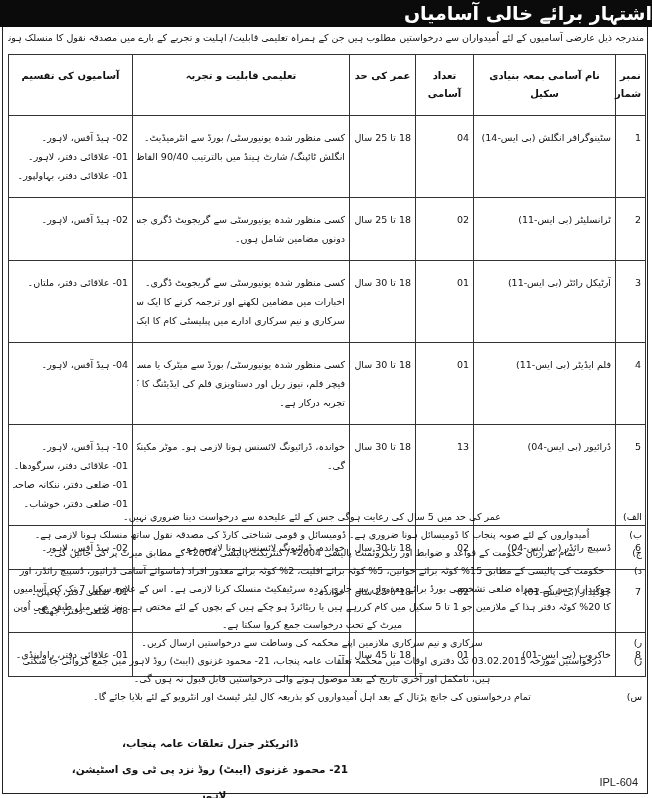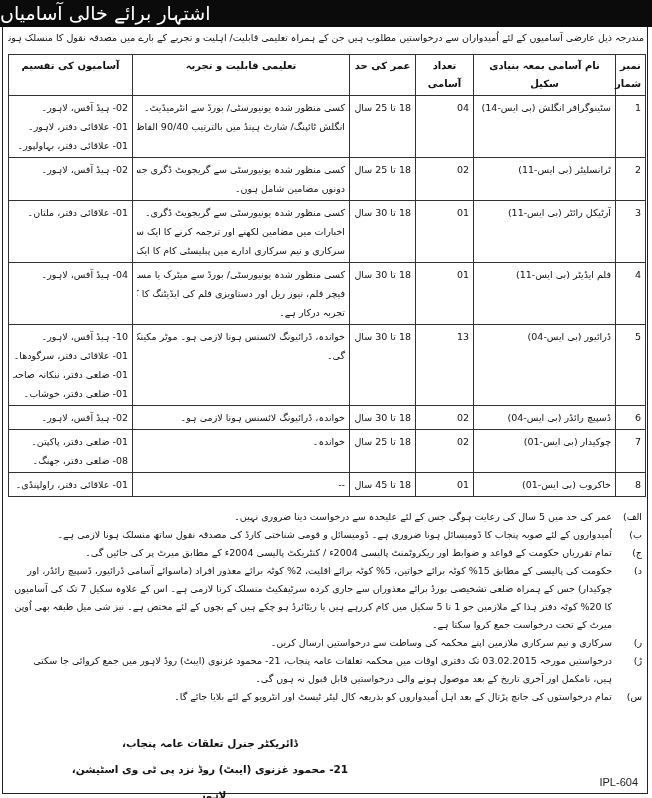--- a/index.html
+++ b/index.html
@@ -1,40 +1,40 @@
 <!DOCTYPE html>
 <html><head>
 <meta charset="utf-8">
 <style>
   html, body { margin:0; padding:0; background:#fff; }
   body { width:652px; height:798px; position:relative; overflow:hidden;
          font-family:"DejaVu Sans", sans-serif; color:#111; }
   .page { position:absolute; left:0; top:0; width:652px; height:798px; }
   .banner { position:absolute; left:0; top:0; width:652px; height:27px; background:#0b0b0b;
-            color:#fff; text-align:left; font-size:19px; font-weight:normal; line-height:27px;
+            color:#fff; text-align:right; font-size:19px; font-weight:bold; line-height:27px;
             direction:rtl; letter-spacing:2px; }
   .frame { position:absolute; left:2px; top:27px; width:646px; height:767px;
            border:1.5px solid #222; border-top:none; box-sizing:border-box; }
   .intro { position:absolute; right:8px; top:31px; width:636px; direction:rtl; text-align:right;
            font-size:9.5px; line-height:14px; white-space:nowrap; overflow:hidden; }
   table.jobs { position:absolute; left:8px; top:54px; width:637px; border-collapse:collapse;
                direction:rtl; table-layout:fixed; }
-  table.jobs th, table.jobs td { border:1px solid #333; font-size:9.5px; padding:2px 4px;
+  table.jobs th, table.jobs td { border:1px solid #333; font-size:9.5px; padding:12px 4px;
                vertical-align:top; text-align:right; line-height:19px; }
   table.jobs th { font-weight:bold; text-align:center; height:18px; line-height:18px; font-size:10px; }
   td.c-sno { text-align:center; width:28px; }
   td.c-num { text-align:center; }
   td.c-age { text-align:center; direction:rtl;margin-top:44px; }
   .line { display:block; white-space:nowrap; overflow:hidden; }
   .conds { position:absolute; right:10px; top:508px; width:630px; direction:rtl; text-align:right;
            font-size:9.5px; line-height:18px; }
   .conds .head { font-weight:bold; }
   .cond { display:flex; direction:rtl; }
   .cond .mark { width:30px; flex:none; }
-  .cond .txt { flex:1; }
+  .cond .txt { flex:1;text-align:center; }
   .sig { position:absolute; left:60px; top:730px; direction:rtl; text-align:center; font-size:10.5px;
          font-weight:bold; line-height:26px; width:300px; }
   .code { position:absolute; right:14px; top:776px; font-family:"Liberation Sans", sans-serif;
           font-size:11px; color:#222; }
 </style>
 </head>
 <body>
 
 <div class="page">
   <div class="banner">اشتہار برائے خالی آسامیاں</div>

